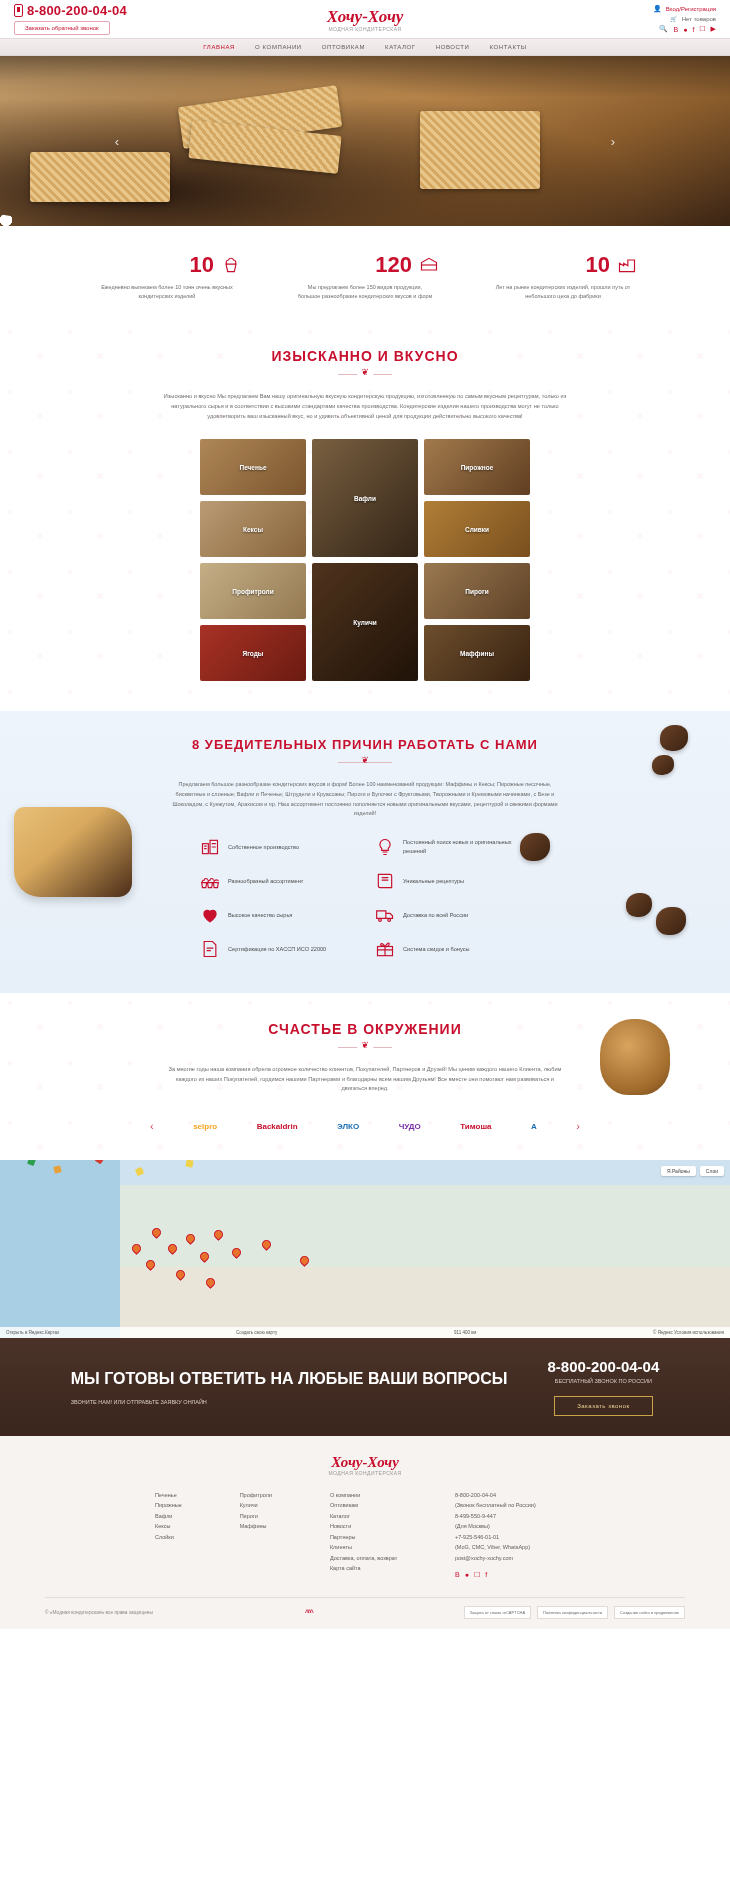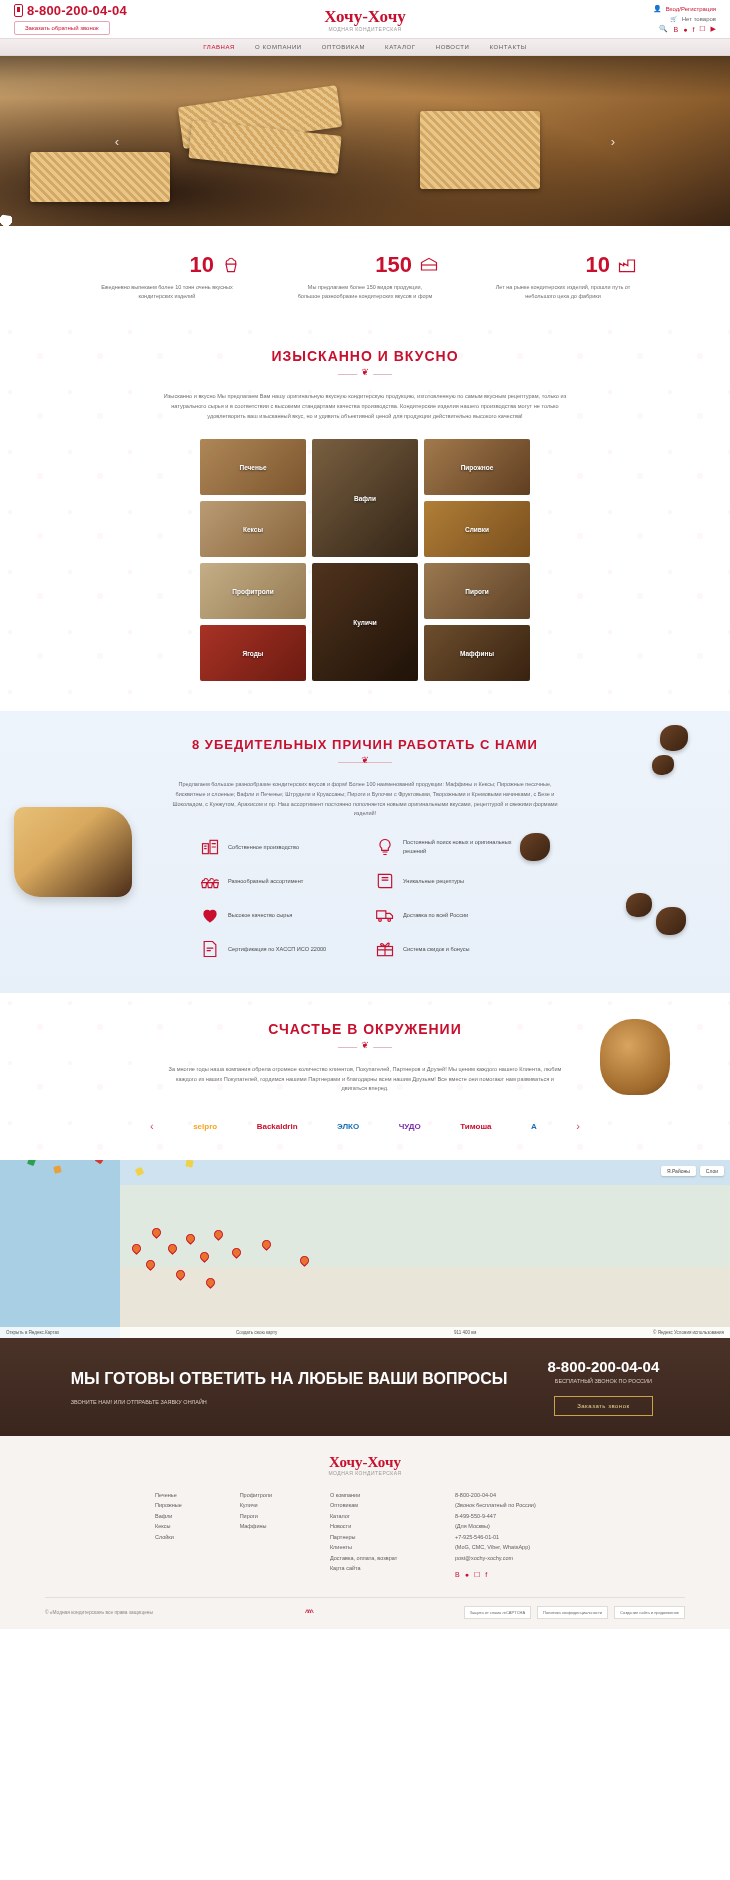--- a/index.html
+++ b/index.html
@@ -39,21 +39,21 @@
     font-size: 6px;
     padding: 3px 10px;
     border-radius: 2px;
     cursor: pointer;
     white-space: nowrap;
   }
   .logo-center {
     position: absolute; left: 50%; transform: translateX(-50%);
     text-align: center;
   }
-  .logo-main { font-size: 17px; color: #c8102e; font-family: "Liberation Serif", serif; font-weight: bold; }
+  .logo-main { font-size: 17px; color: #c8102e; font-family: "Liberation Serif", serif; font-style: italic; font-weight: bold; }
   .logo-sub { font-size: 5px; color: #9a9a9a; letter-spacing: .5px; margin-top: -1px; }
   .top-right {
     margin-left: auto; text-align: right; font-size: 6px; color: #777;
   }
   .tr-row { display: flex; align-items: center; justify-content: flex-end; gap: 4px; margin-bottom: 2px; }
   .tr-row .ico-person { color: #c8102e; font-size: 7px; }
   .tr-link { color: #c8102e; text-decoration: none; font-size: 6px; cursor: pointer; }
   .cart-row { color: #666; font-size: 6px; }
   .social-row { display: flex; align-items: center; justify-content: flex-end; gap: 5px; margin-top: 3px; }
   .social-row span { color: #c8102e; font-size: 7px; cursor: pointer; }
@@ -350,21 +350,21 @@
           <svg viewBox="0 0 24 24" fill="none" stroke="#c8102e" stroke-width="1.4">
               <path d="M6 11h12l-2 9H8z"></path>
               <path d="M7 11a3 3 0 0 1 2-5 3.2 3.2 0 0 1 6 0 3 3 0 0 1 2 5"></path>
             </svg>
         </span>
       </div>
       <div class="stat-txt">Ежедневно выпекаем более 10 тонн очень вкусных кондитерских изделий</div>
     </div>
     <div class="stat">
       <div class="stat-top">
-        <span class="stat-num">150</span>
+        <span class="stat-num">120</span>
         <span class="stat-ico">
           <svg viewBox="0 0 24 24" fill="none" stroke="#c8102e" stroke-width="1.4">
               <path d="M3 18V9l9-5 9 5v9z"></path>
               <path d="M3 12h18"></path>
             </svg>
         </span>
       </div>
       <div class="stat-txt">Мы предлагаем более 150 видов продукции, большое разнообразие кондитерских вкусов и форм</div>
     </div>
     <div class="stat">

